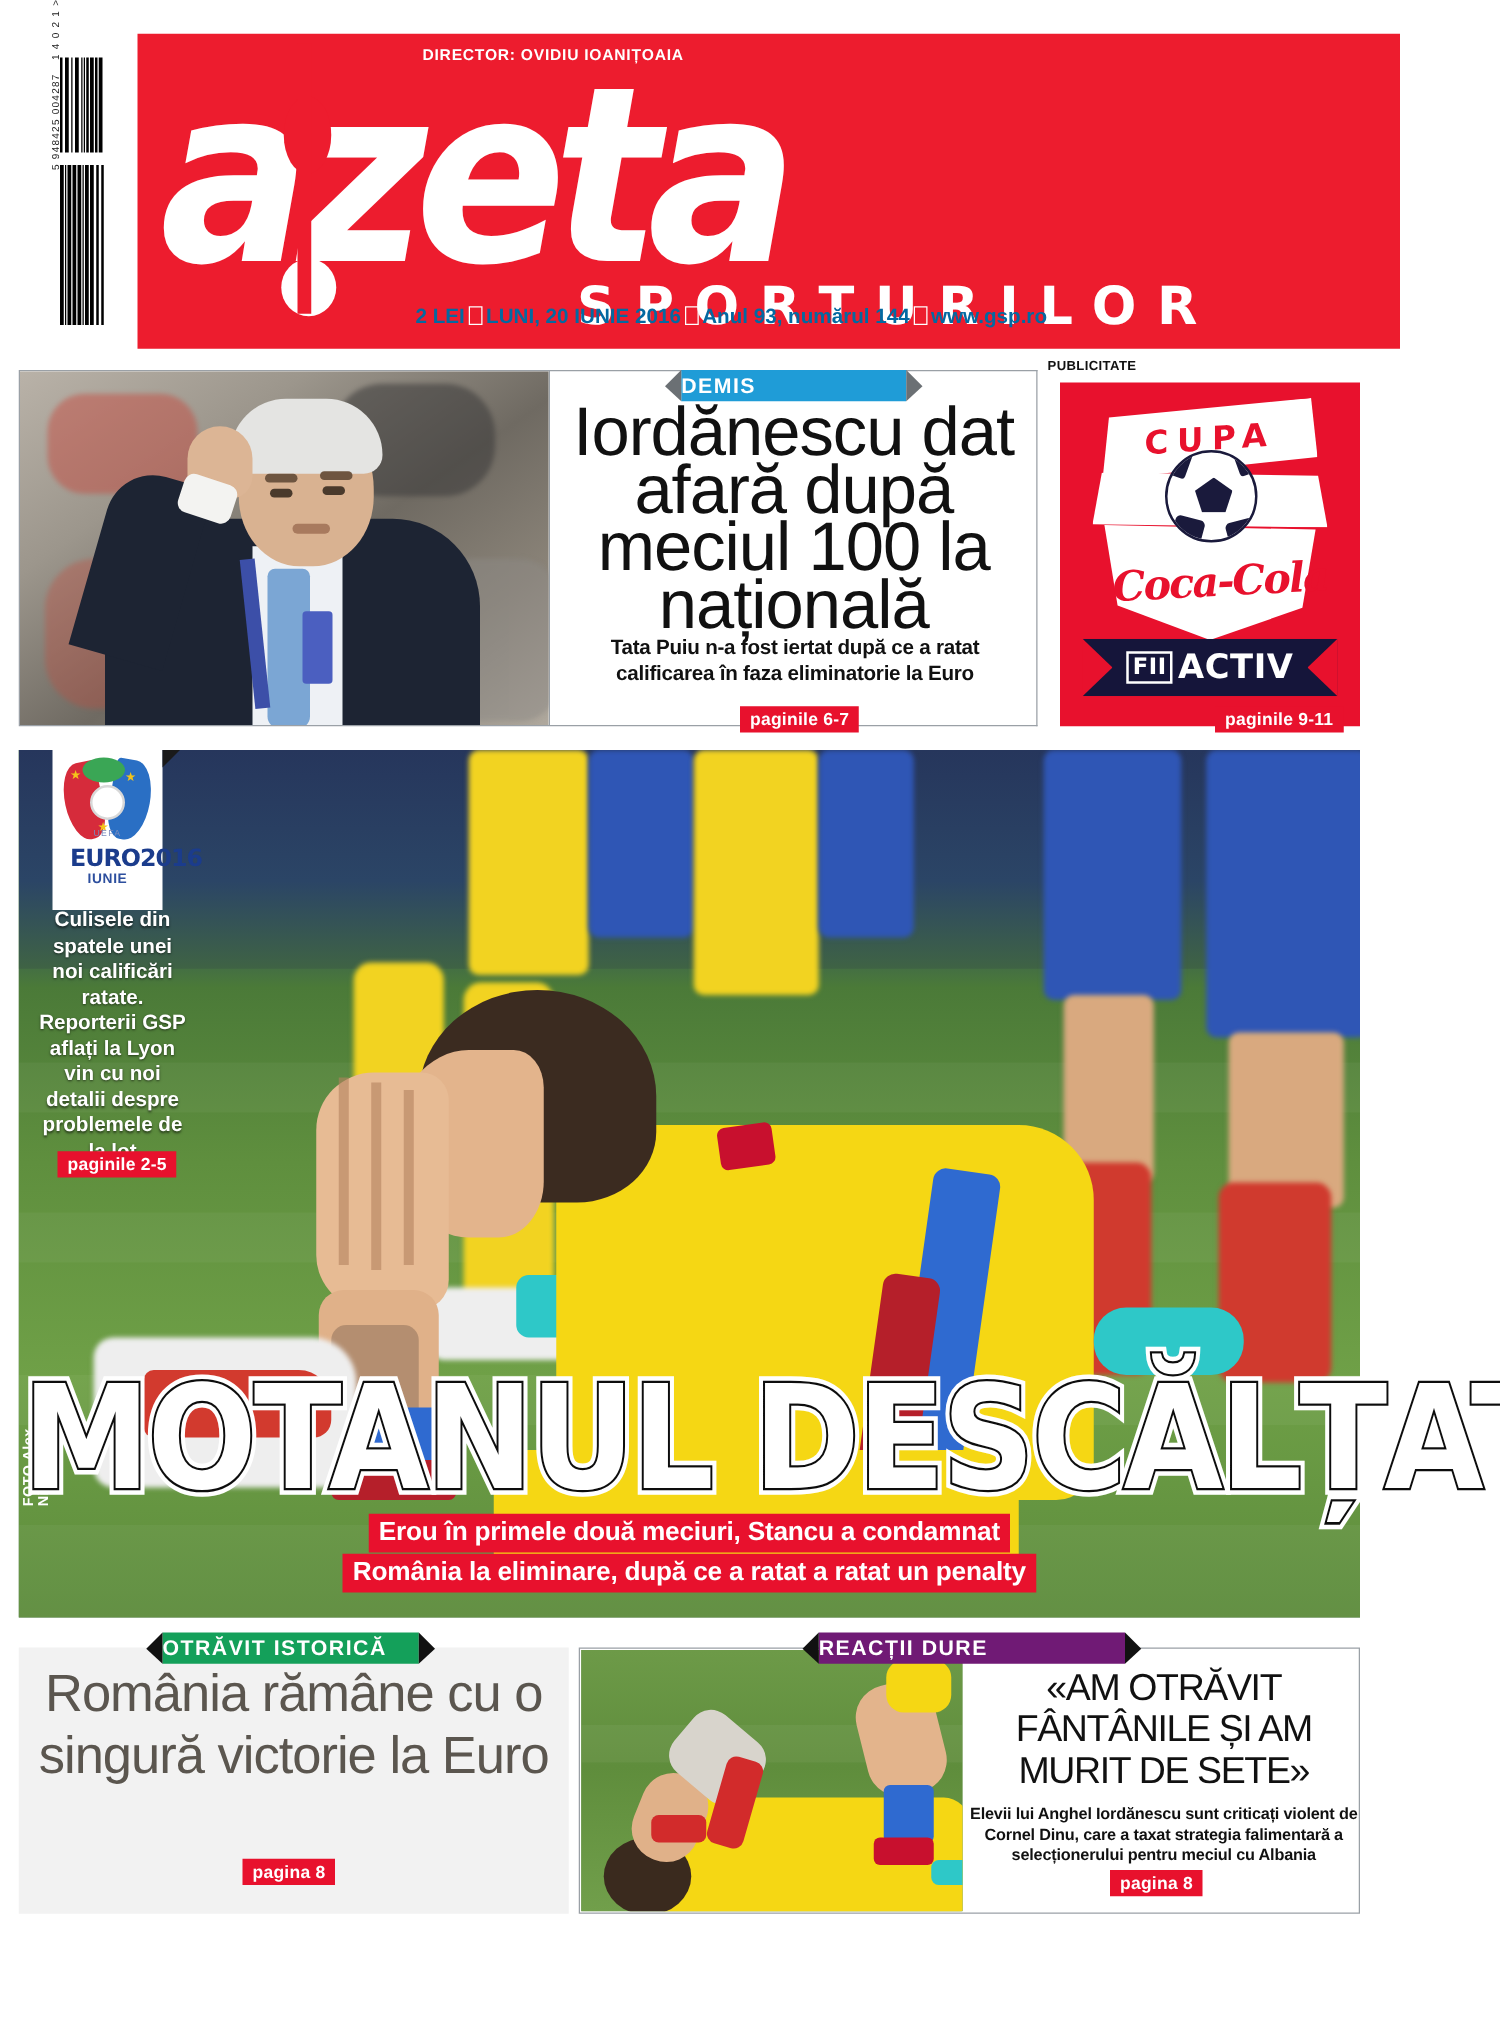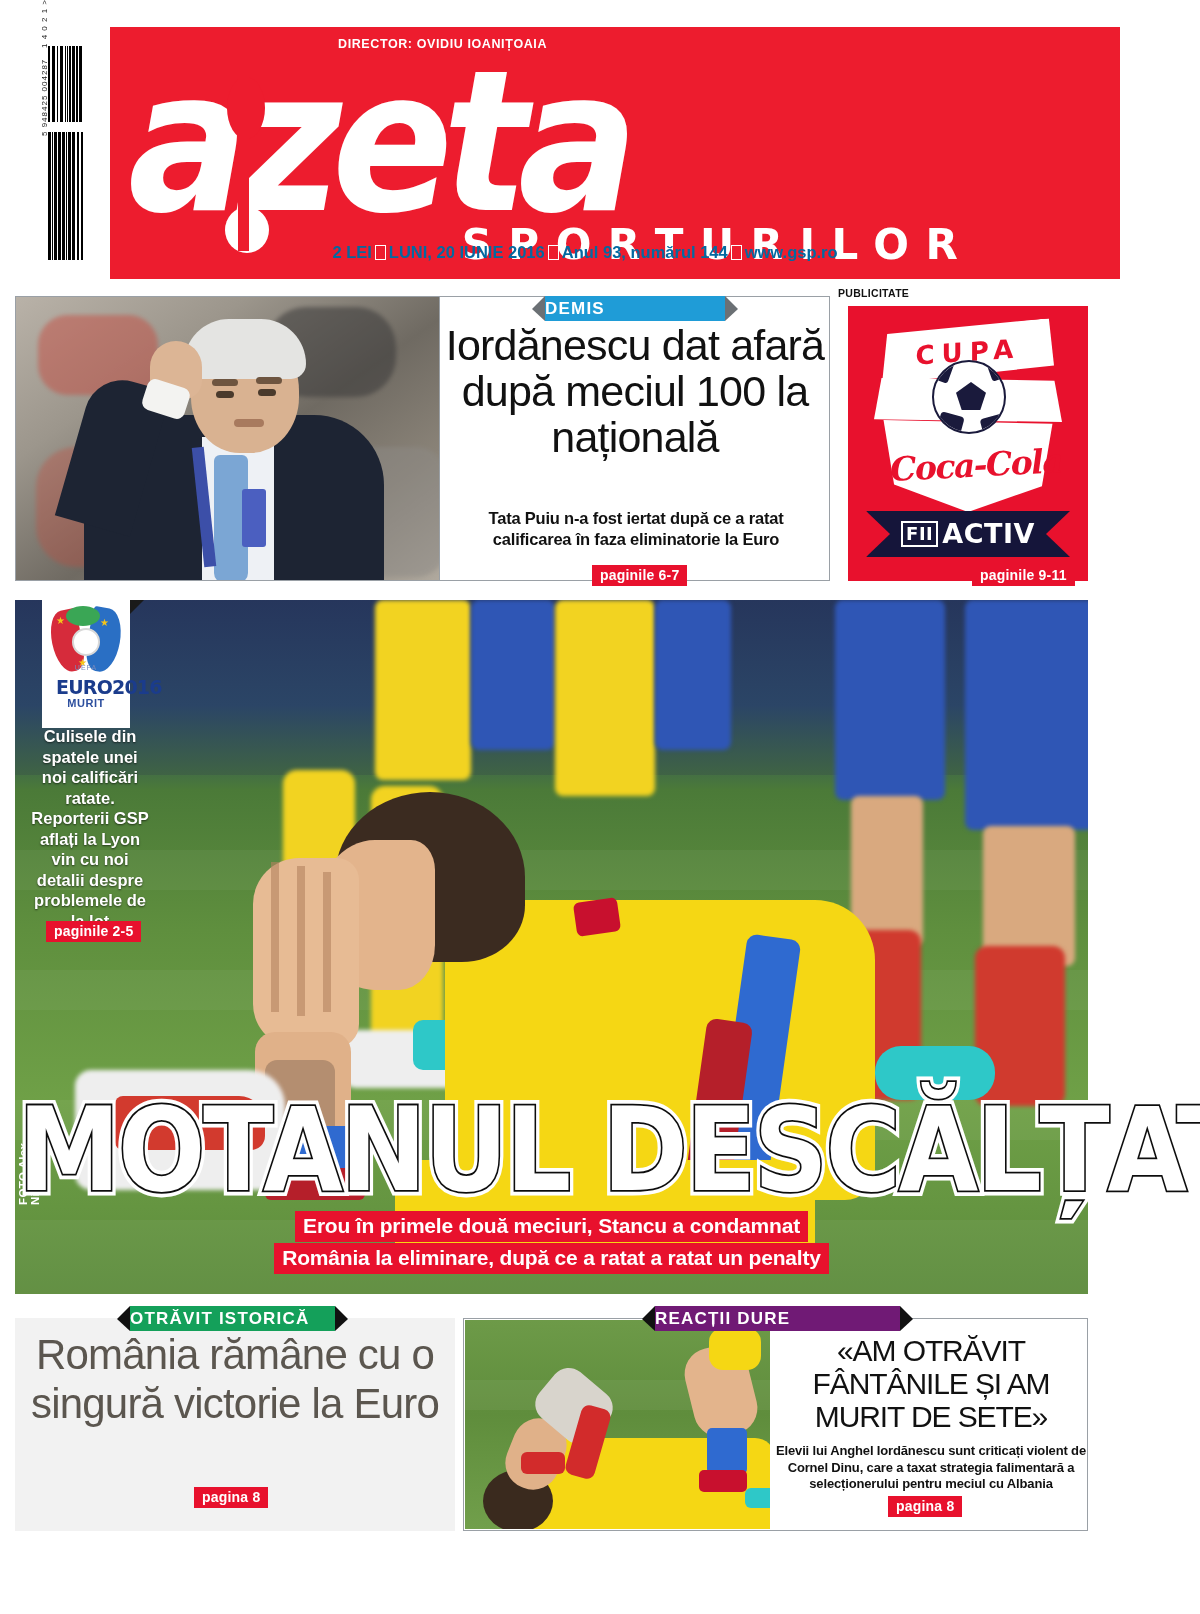--- a/index.html
+++ b/index.html
@@ -114,21 +114,21 @@
   .banner.blue::after {
     right:-13px; border-top:13px solid transparent;
     border-bottom:12px solid transparent; border-left:13px solid #6b7074;
   }
   .demis-banner { left:545px; top:296px; width:180px; }
 
   .top-headline {
     position:absolute; left:445px; top:322px; width:380px;
     text-align:center; color:#111;
     font-family:"Liberation Sans", sans-serif;
-    font-size:43px; line-height:46px; font-weight:400;
+    font-size:55px; line-height:46px; font-weight:400;
     letter-spacing:-0.8px;
   }
   .top-deck {
     position:absolute; left:448px; top:508px; width:376px;
     text-align:center; color:#111;
     font-size:16.5px; line-height:21px; font-weight:bold;
     letter-spacing:-0.2px;
   }
   .pg-badge {
     position:absolute; background:#e8112d; color:#fff;
@@ -571,21 +571,21 @@
       <div class="euro-sw-l"></div>
       <div class="euro-sw-r"></div>
       <div class="euro-sw-g"></div>
       <div class="euro-ball"></div>
       <div class="euro-star" style="left:4px;top:12px;">★</div>
       <div class="euro-star" style="left:48px;top:14px;">★</div>
       <div class="euro-star" style="left:26px;top:54px;">★</div>
     </div>
     <div class="uefa-mini">UEFA</div>
     <div class="euro-txt">EURO2016</div>
-    <div class="euro-sub">MURIT</div>
+    <div class="euro-sub">IUNIE</div>
   </div>
   <div class="euro-fold"></div>
 
   <div class="side-copy">Culisele din spatele unei noi calificări ratate. Reporterii GSP aflați la Lyon vin cu noi detalii despre problemele de la lot</div>
   <div class="pg-badge badge-25">paginile 2-5</div>
 
 
   <div class="foto-credit">FOTO Alex Nicodim</div>
 
   <div class="hl-stack">

